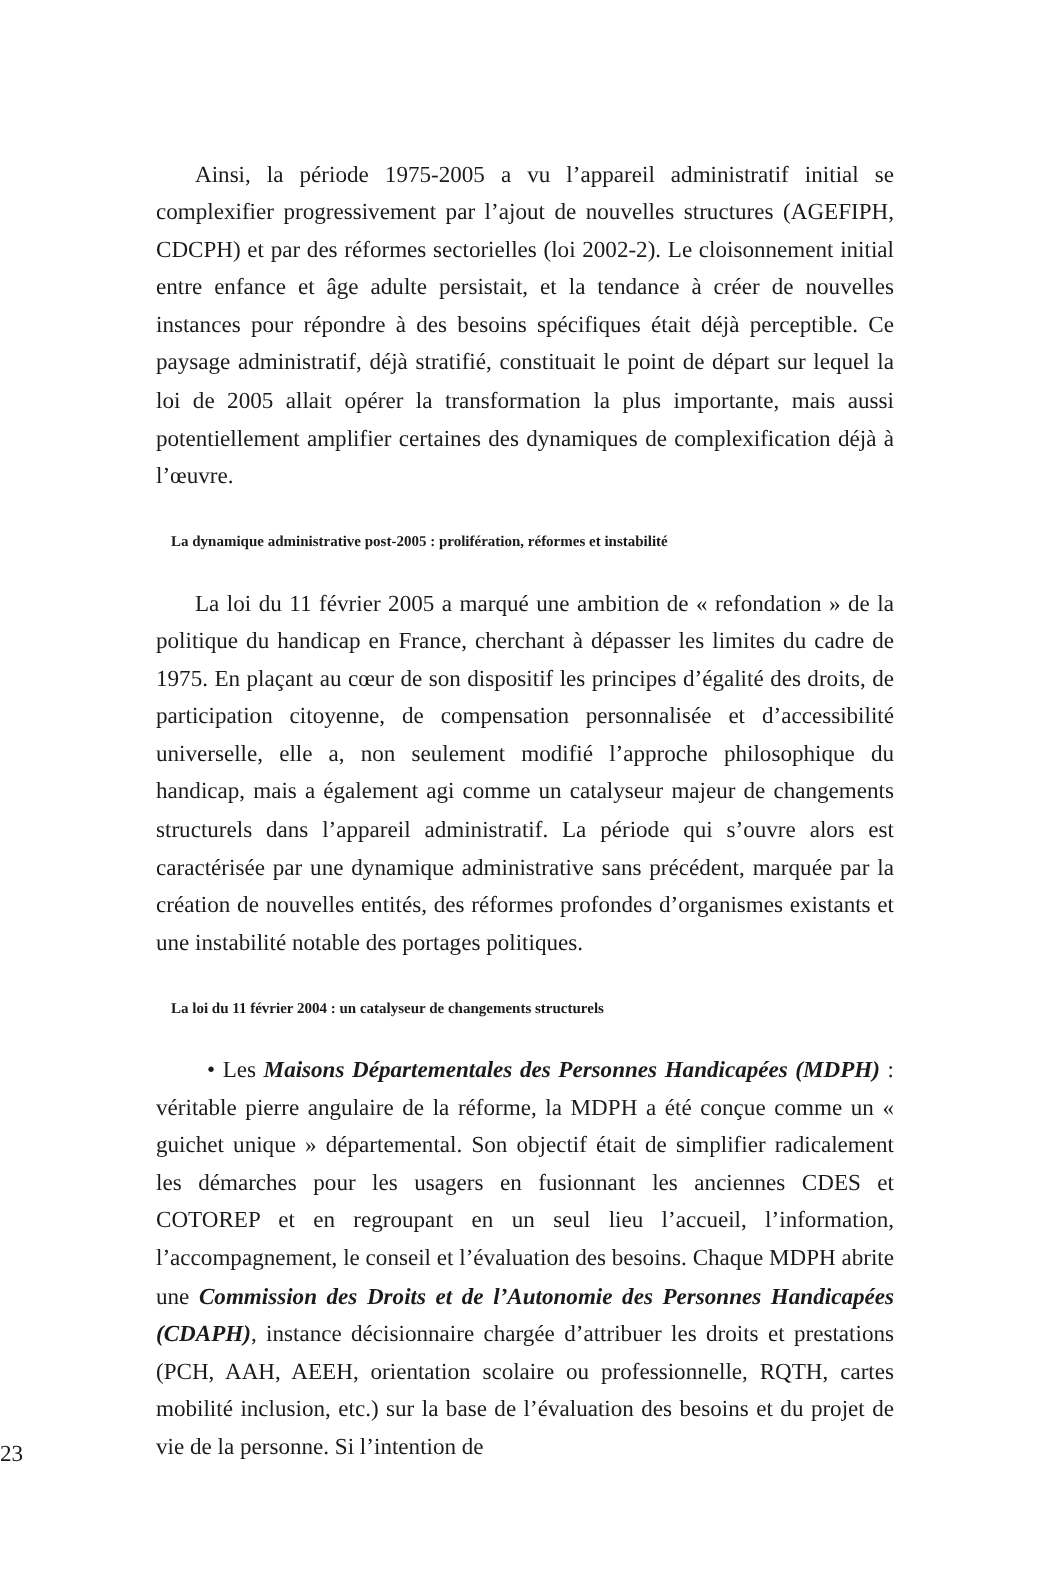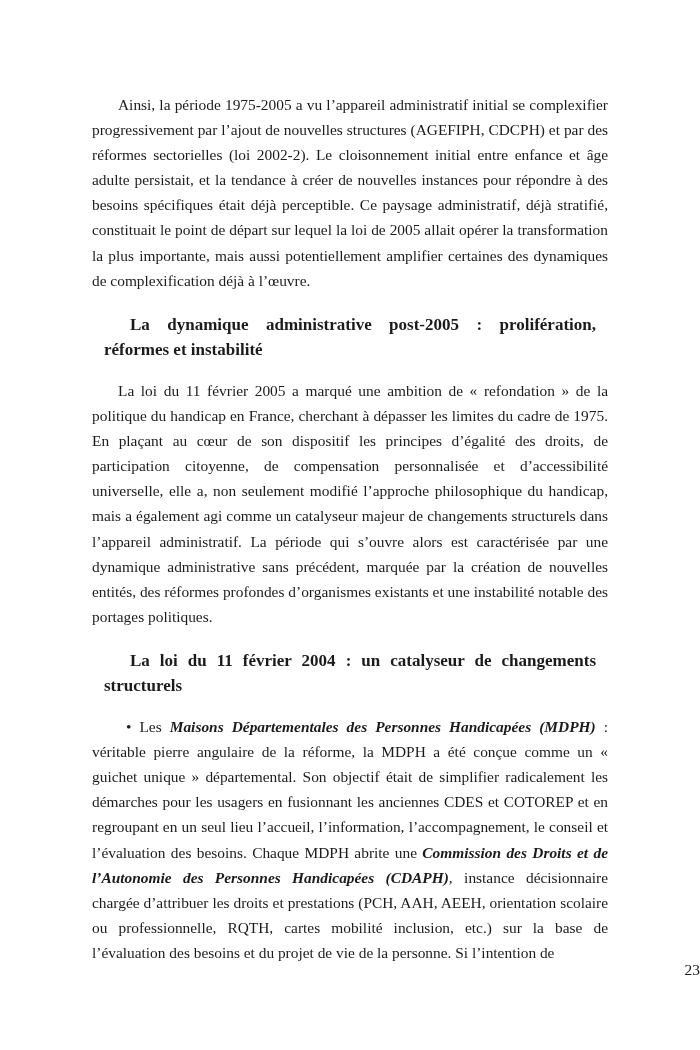--- a/index.html
+++ b/index.html
@@ -23,58 +23,58 @@
     height: 1050px;
     background: #ffffff;
   }
   .content {
     position: absolute;
     left: 88px;
     top: 88px;
     width: 524px;
   }
   p {
-    margin: 4px;
+    margin: 16px;
     font-size: 15.4px;
     line-height: 25.1px;
     text-align: justify;
     text-justify: inter-word;
     -webkit-hyphens: none;
     hyphens: none;
   }
   p.indent {
     text-indent: 26px;
   }
   p.bullet {
     text-indent: 34px;
   }
   h2.heading {
-    margin: 16px;
-    font-size: 17px;
+    margin: 0;
+    font-size: 10px;
     line-height: 25.1px;
     font-weight: bold;
     text-align: justify;
     text-indent: 26px;
   }
   h2.heading.gap-before {
     margin-top: 19px;
   }
   .b {
     font-weight: bold;
     font-style: italic;
   }
   .bullet-glyph {
     font-family: "Liberation Serif", "DejaVu Serif", serif;
   }
   .folio {
     position: absolute;
     left: 0;
     top: 960px;
     width: 700px;
-    text-align: right;
+    text-align: left;
     font-size: 15.4px;
     line-height: 20px;
     color: #1b1b1b;
   }
 </style>
 </head>
 <body>
 
 <div class="page">
   <div class="content">

